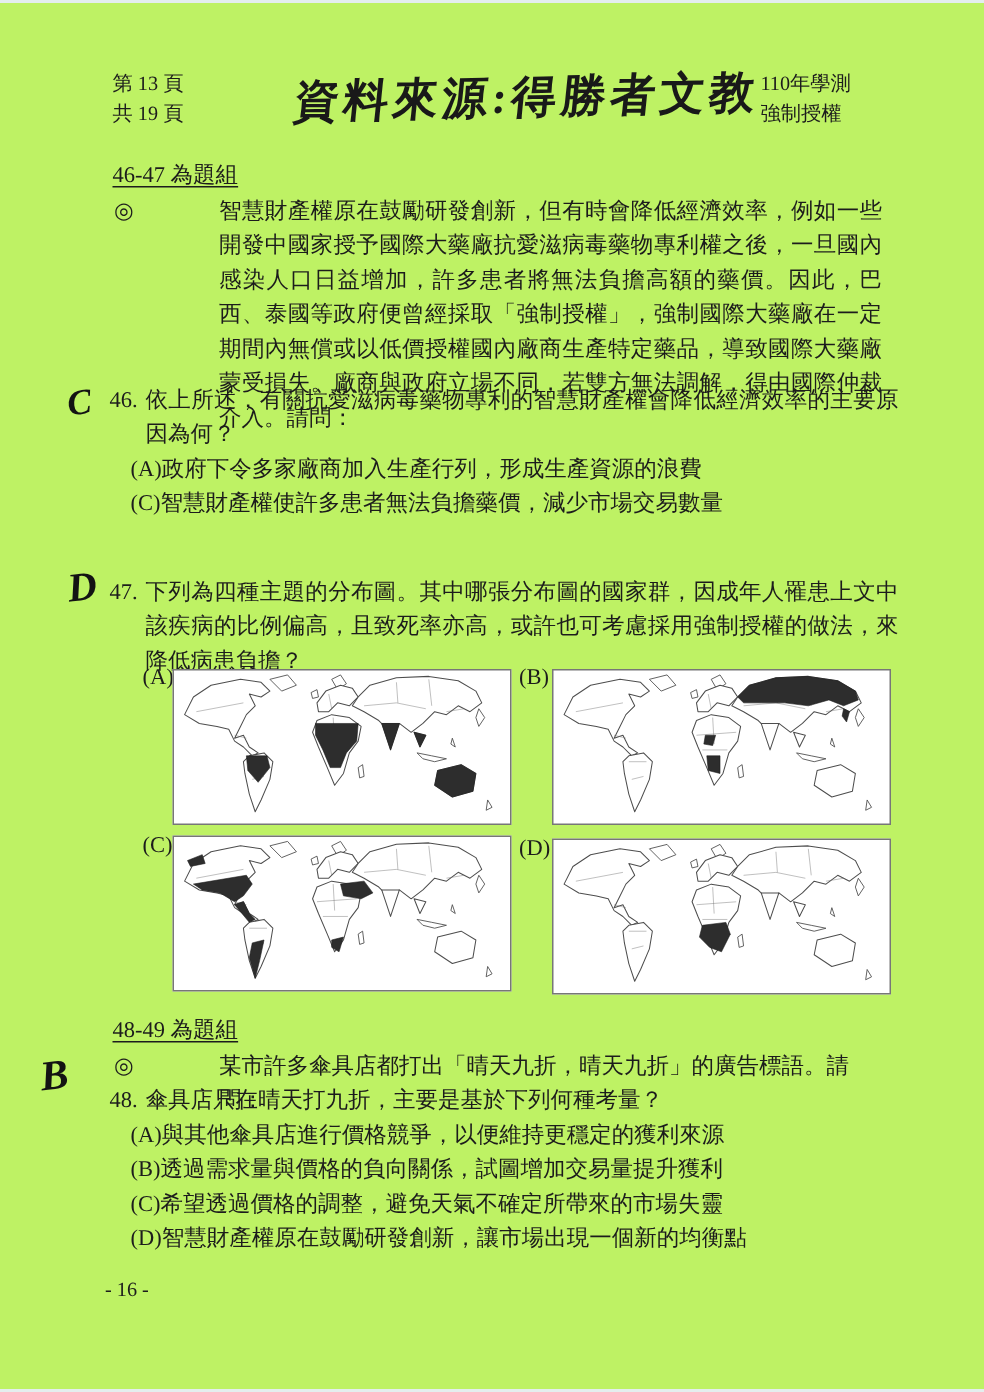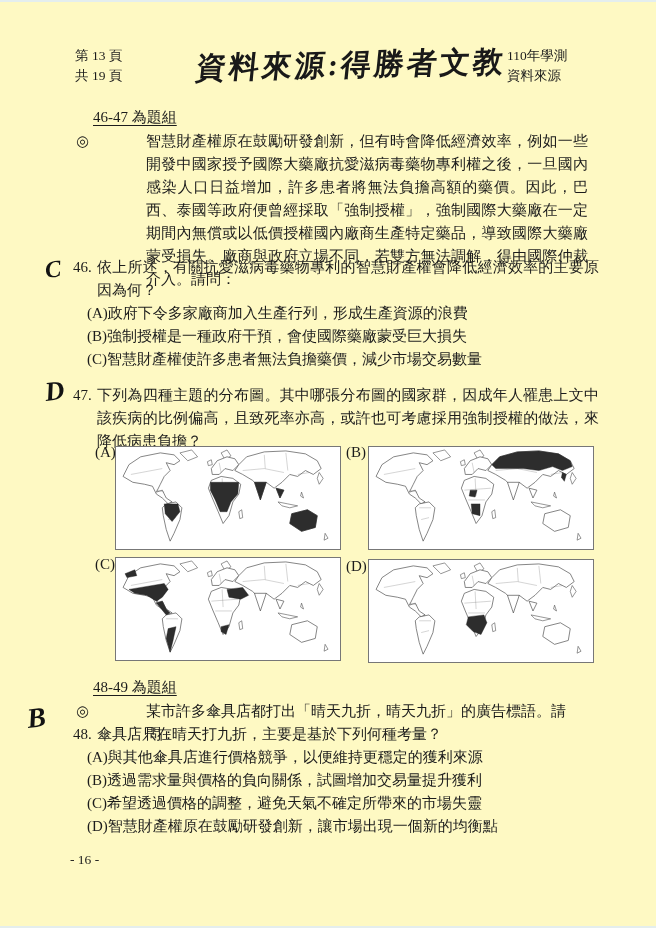--- a/index.html
+++ b/index.html
@@ -1,26 +1,26 @@
 <!DOCTYPE html>
 <html><head>
 <meta charset="utf-8">
 <style>
   html,body { margin:0; padding:0; background:#9a9a9a; }
   .page {
     position:relative; width:656px; height:928px; margin:0 auto;
-    background:#fef9c3; overflow:hidden; color:#1c1c1c;
+    background:#bef264; overflow:hidden; color:#1c1c1c;
     font-family:"Liberation Serif", serif;
   }
   .edge-strip { position:absolute; left:0; width:656px; height:2px; background:#e4eeee; }
   .abs { position:absolute; }
   .small { font-size:13.5px; line-height:20px; }
   .body-txt { font-size:15px; line-height:23px; }
   .justify { text-align:justify; text-justify:inter-ideograph; }
-  .underlined { text-decoration:underline; text-underline-offset:3px;margin-left:18px; }
+  .underlined { text-decoration:underline; text-underline-offset:3px; }
   .hand-cjk {
     font-size:30px; font-weight:600; letter-spacing:3px; color:#191919;
     font-family:"Liberation Serif", serif;
     transform:rotate(-1.2deg) skewX(-7deg); transform-origin:left center;
     white-space:nowrap;
   }
   .hand-ans {
     font-family:"Liberation Serif", serif; font-style:italic; font-weight:700;
     color:#131313; transform:rotate(-7deg);
   }
@@ -96,36 +96,35 @@
   <div class="edge-strip" style="top:0"></div>
   <div class="edge-strip" style="top:926px"></div>
 
   <div class="abs small" style="left:75px; top:46px">
     <div>第 13 頁</div>
     <div>共 19 頁</div>
   </div>
   <div class="abs hand-cjk" style="left:196px; top:48px">資料來源:得勝者文教</div>
   <div class="abs small" style="left:507px; top:46px">
     <div>110年學測</div>
-    <div>資料來源</div>
+    <div>強制授權</div>
   </div>
 
   <div class="abs body-txt underlined" style="left:75px; top:106px">46-47 為題組</div>
 
   <div class="abs body-txt intro-row" style="left:76px; top:130px; width:512px">
     <span class="intro-marker">◎</span>
     <span class="intro-text justify">智慧財產權原在鼓勵研發創新，但有時會降低經濟效率，例如一些開發中國家授予國際大藥廠抗愛滋病毒藥物專利權之後，一旦國內感染人口日益增加，許多患者將無法負擔高額的藥價。因此，巴西、泰國等政府便曾經採取「強制授權」，強制國際大藥廠在一定期間內無償或以低價授權國內廠商生產特定藥品，導致國際大藥廠蒙受損失。廠商與政府立場不同，若雙方無法調解，得由國際仲裁介入。請問：</span>
   </div>
 
   <div class="abs hand-ans" style="left:45px; top:256px; font-size:24px">C</div>
   <div class="abs q-num" style="left:73px; top:256px">46.</div>
   <div class="abs body-txt justify" style="left:97px; top:256px; width:502px">依上所述，有關抗愛滋病毒藥物專利的智慧財產權會降低經濟效率的主要原因為何？</div>
   <div class="abs body-txt options" style="left:87px; top:302px">
     <div>(A)政府下令多家廠商加入生產行列，形成生產資源的浪費</div>
-    <div>(B)強制授權是一種政府干預，會使國際藥廠蒙受巨大損失</div>
     <div>(C)智慧財產權使許多患者無法負擔藥價，減少市場交易數量</div>
   </div>
 
   <div class="abs hand-ans" style="left:45px; top:376px; font-size:27px">D</div>
   <div class="abs q-num" style="left:73px; top:384px">47.</div>
   <div class="abs body-txt justify" style="left:97px; top:384px; width:502px">下列為四種主題的分布圖。其中哪張分布圖的國家群，因成年人罹患上文中該疾病的比例偏高，且致死率亦高，或許也可考慮採用強制授權的做法，來降低病患負擔？</div>
 
   <div class="abs map-label" style="left:95px; top:444px">(A)</div>
   <div class="map-box" style="left:115px; top:446px">
     <svg class="map-svg" viewBox="0 0 226 104">

